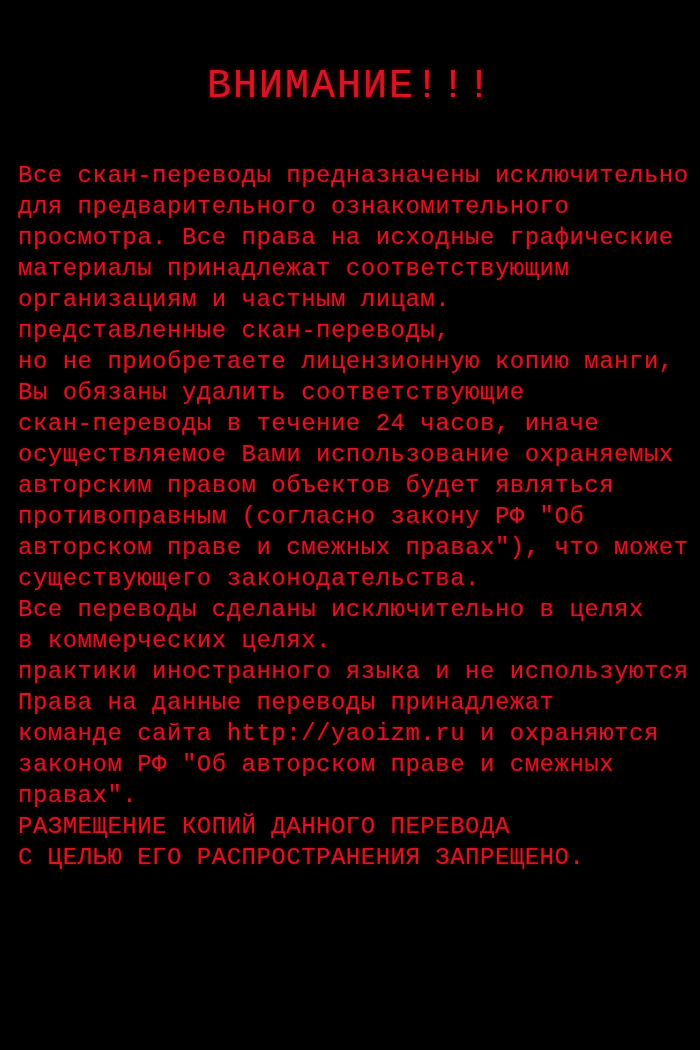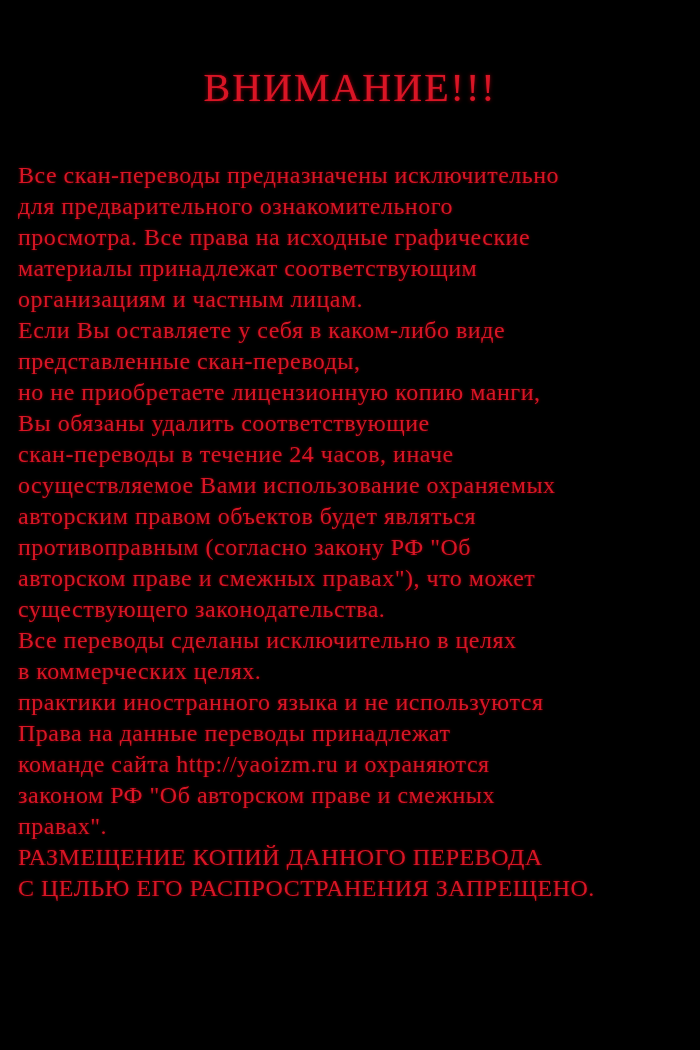--- a/index.html
+++ b/index.html
@@ -4,21 +4,21 @@
 <style>
   :root { --red: #d91525; --bg: #000000; }
   * { box-sizing: border-box; }
   html, body { margin: 0; padding: 0; background: var(--bg); }
   .page {
     position: relative;
     width: 700px;
     height: 1050px;
     background: var(--bg);
     overflow: hidden;
-    font-family: Liberation Serif, serif;
+    font-family: Liberation Mono, monospace;
   }
   .title {
     margin: 0;
     position: absolute;
     top: 64px;
     left: 0;
     width: 100%;
     text-align: center;
     font-size: 40px;
     font-weight: normal;
@@ -46,21 +46,20 @@
 <body>
 
 <div class="page">
   <h1 class="title">ВНИМАНИЕ!!!</h1>
   <div class="body-text">
     <div class="line">Все скан-переводы предназначены исключительно</div>
     <div class="line">для предварительного ознакомительного</div>
     <div class="line">просмотра. Все права на исходные графические</div>
     <div class="line">материалы принадлежат соответствующим</div>
     <div class="line">организациям и частным лицам.</div>
-    <div class="line">Если Вы оставляете у себя в каком-либо виде</div>
     <div class="line">представленные скан-переводы,</div>
     <div class="line">но не приобретаете лицензионную копию манги,</div>
     <div class="line">Вы обязаны удалить соответствующие</div>
     <div class="line">скан-переводы в течение 24 часов, иначе</div>
     <div class="line">осуществляемое Вами использование охраняемых</div>
     <div class="line">авторским правом объектов будет являться</div>
     <div class="line">противоправным (согласно закону РФ "Об</div>
     <div class="line">авторском праве и смежных правах"), что может</div>
     <div class="line">существующего законодательства.</div>
     <div class="line">Все переводы сделаны исключительно в целях</div>

